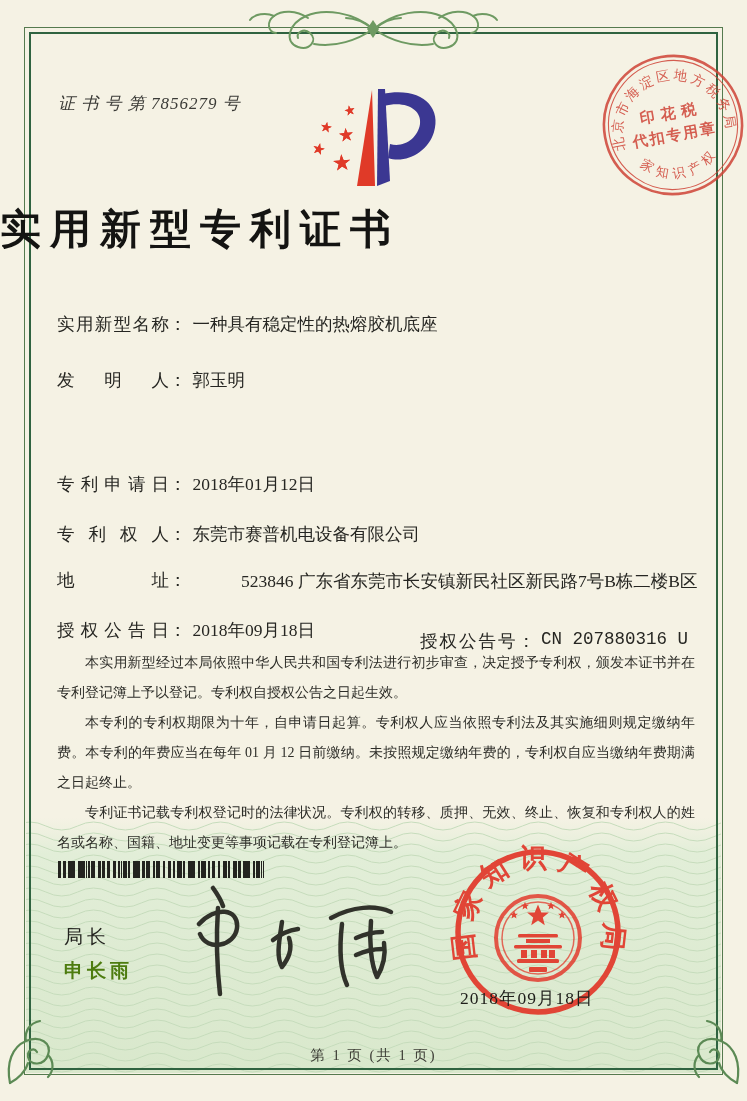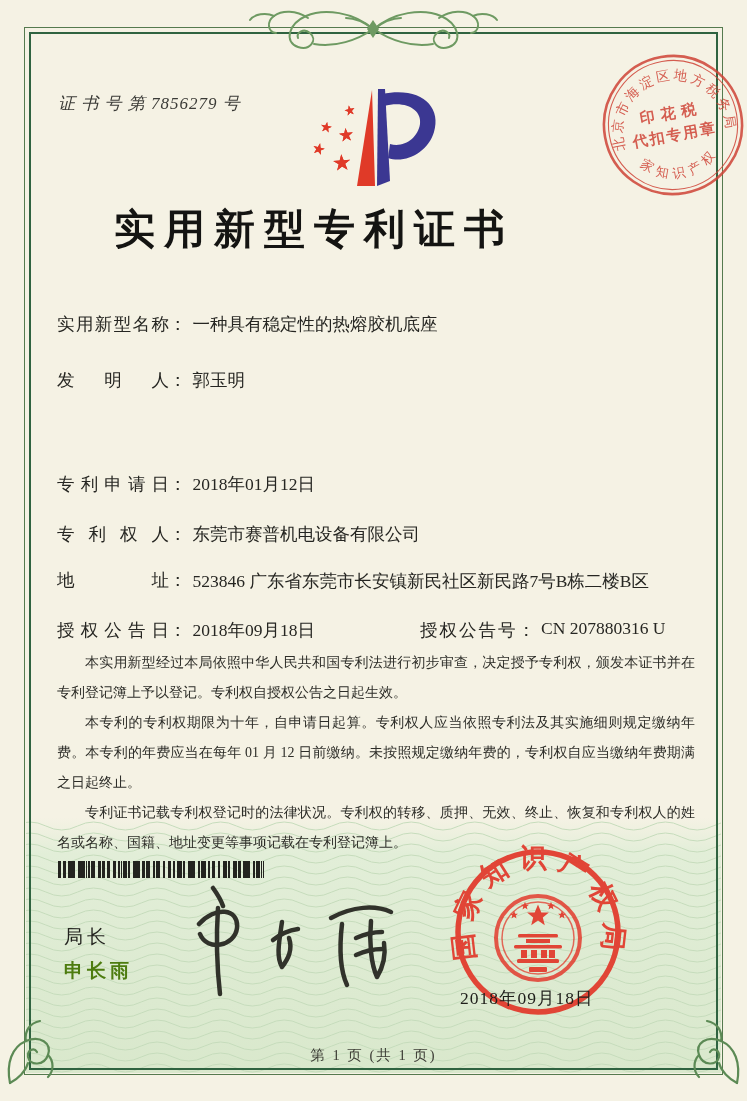--- a/index.html
+++ b/index.html
@@ -19,29 +19,29 @@
   .green-band{position:absolute;left:26px;right:26px;top:818px;bottom:28px;
     background:linear-gradient(180deg, rgba(226,238,216,0) 0%, #e2eed8 14%, #d9e8cc 100%);
     z-index:1;overflow:hidden;}
   .green-band svg{position:absolute;left:0;top:0;width:100%;height:100%;}
   
   .cert-no{position:absolute;left:58px;top:92px;font-size:17px;color:#3a3a36;
     letter-spacing:1px;z-index:3;font-style:italic;}
   .logo{position:absolute;left:300px;top:86px;width:150px;height:106px;z-index:3;}
   .logo .star{position:absolute;color:#e03a28;line-height:1;
     font-family:"DejaVu Sans",sans-serif;text-shadow:0 0 0 #e03a28;}
-  .title{position:absolute;left:0;width:628px;top:202px;text-align:center;
+  .title{position:absolute;left:0;width:628px;top:202px;
     font-size:41px;font-weight:700;letter-spacing:9px;color:#141412;z-index:3;}
   
   .row{position:absolute;left:57px;font-size:17.5px;color:#262622;z-index:3;white-space:nowrap;}
   .lbl{display:inline-block;width:112px;text-align:justify;text-align-last:justify;
     vertical-align:top;}
-  .val{display:inline-block;vertical-align:top;margin-left:6px;}
+  .val{display:inline-block;vertical-align:top;margin-left:6px;text-align:right;}
   .val-wrap{white-space:normal;width:505px;word-break:break-all;line-height:1.55;}
-  .row2col .col2{position:absolute;left:363px;top:0;white-space:nowrap;}
+  .row2col .col2{position:absolute;left:363px;top:11px;white-space:nowrap;font-family:Liberation Mono, monospace;}
   .col2 .lbl2{display:inline-block;letter-spacing:2px;}
   
   .body-text{position:absolute;left:57px;top:648px;width:638px;z-index:3;
     font-size:14px;line-height:30px;color:#2d2d28;text-align:justify;}
   .body-text p{margin:0;text-indent:2em;}
   
   .barcode{position:absolute;left:58px;top:861px;width:206px;height:17px;z-index:3;
     background:
       repeating-linear-gradient(90deg,#23231f 0 2px,rgba(0,0,0,0) 2px 5px),
       repeating-linear-gradient(90deg,#23231f 0 1px,rgba(0,0,0,0) 1px 7px),

